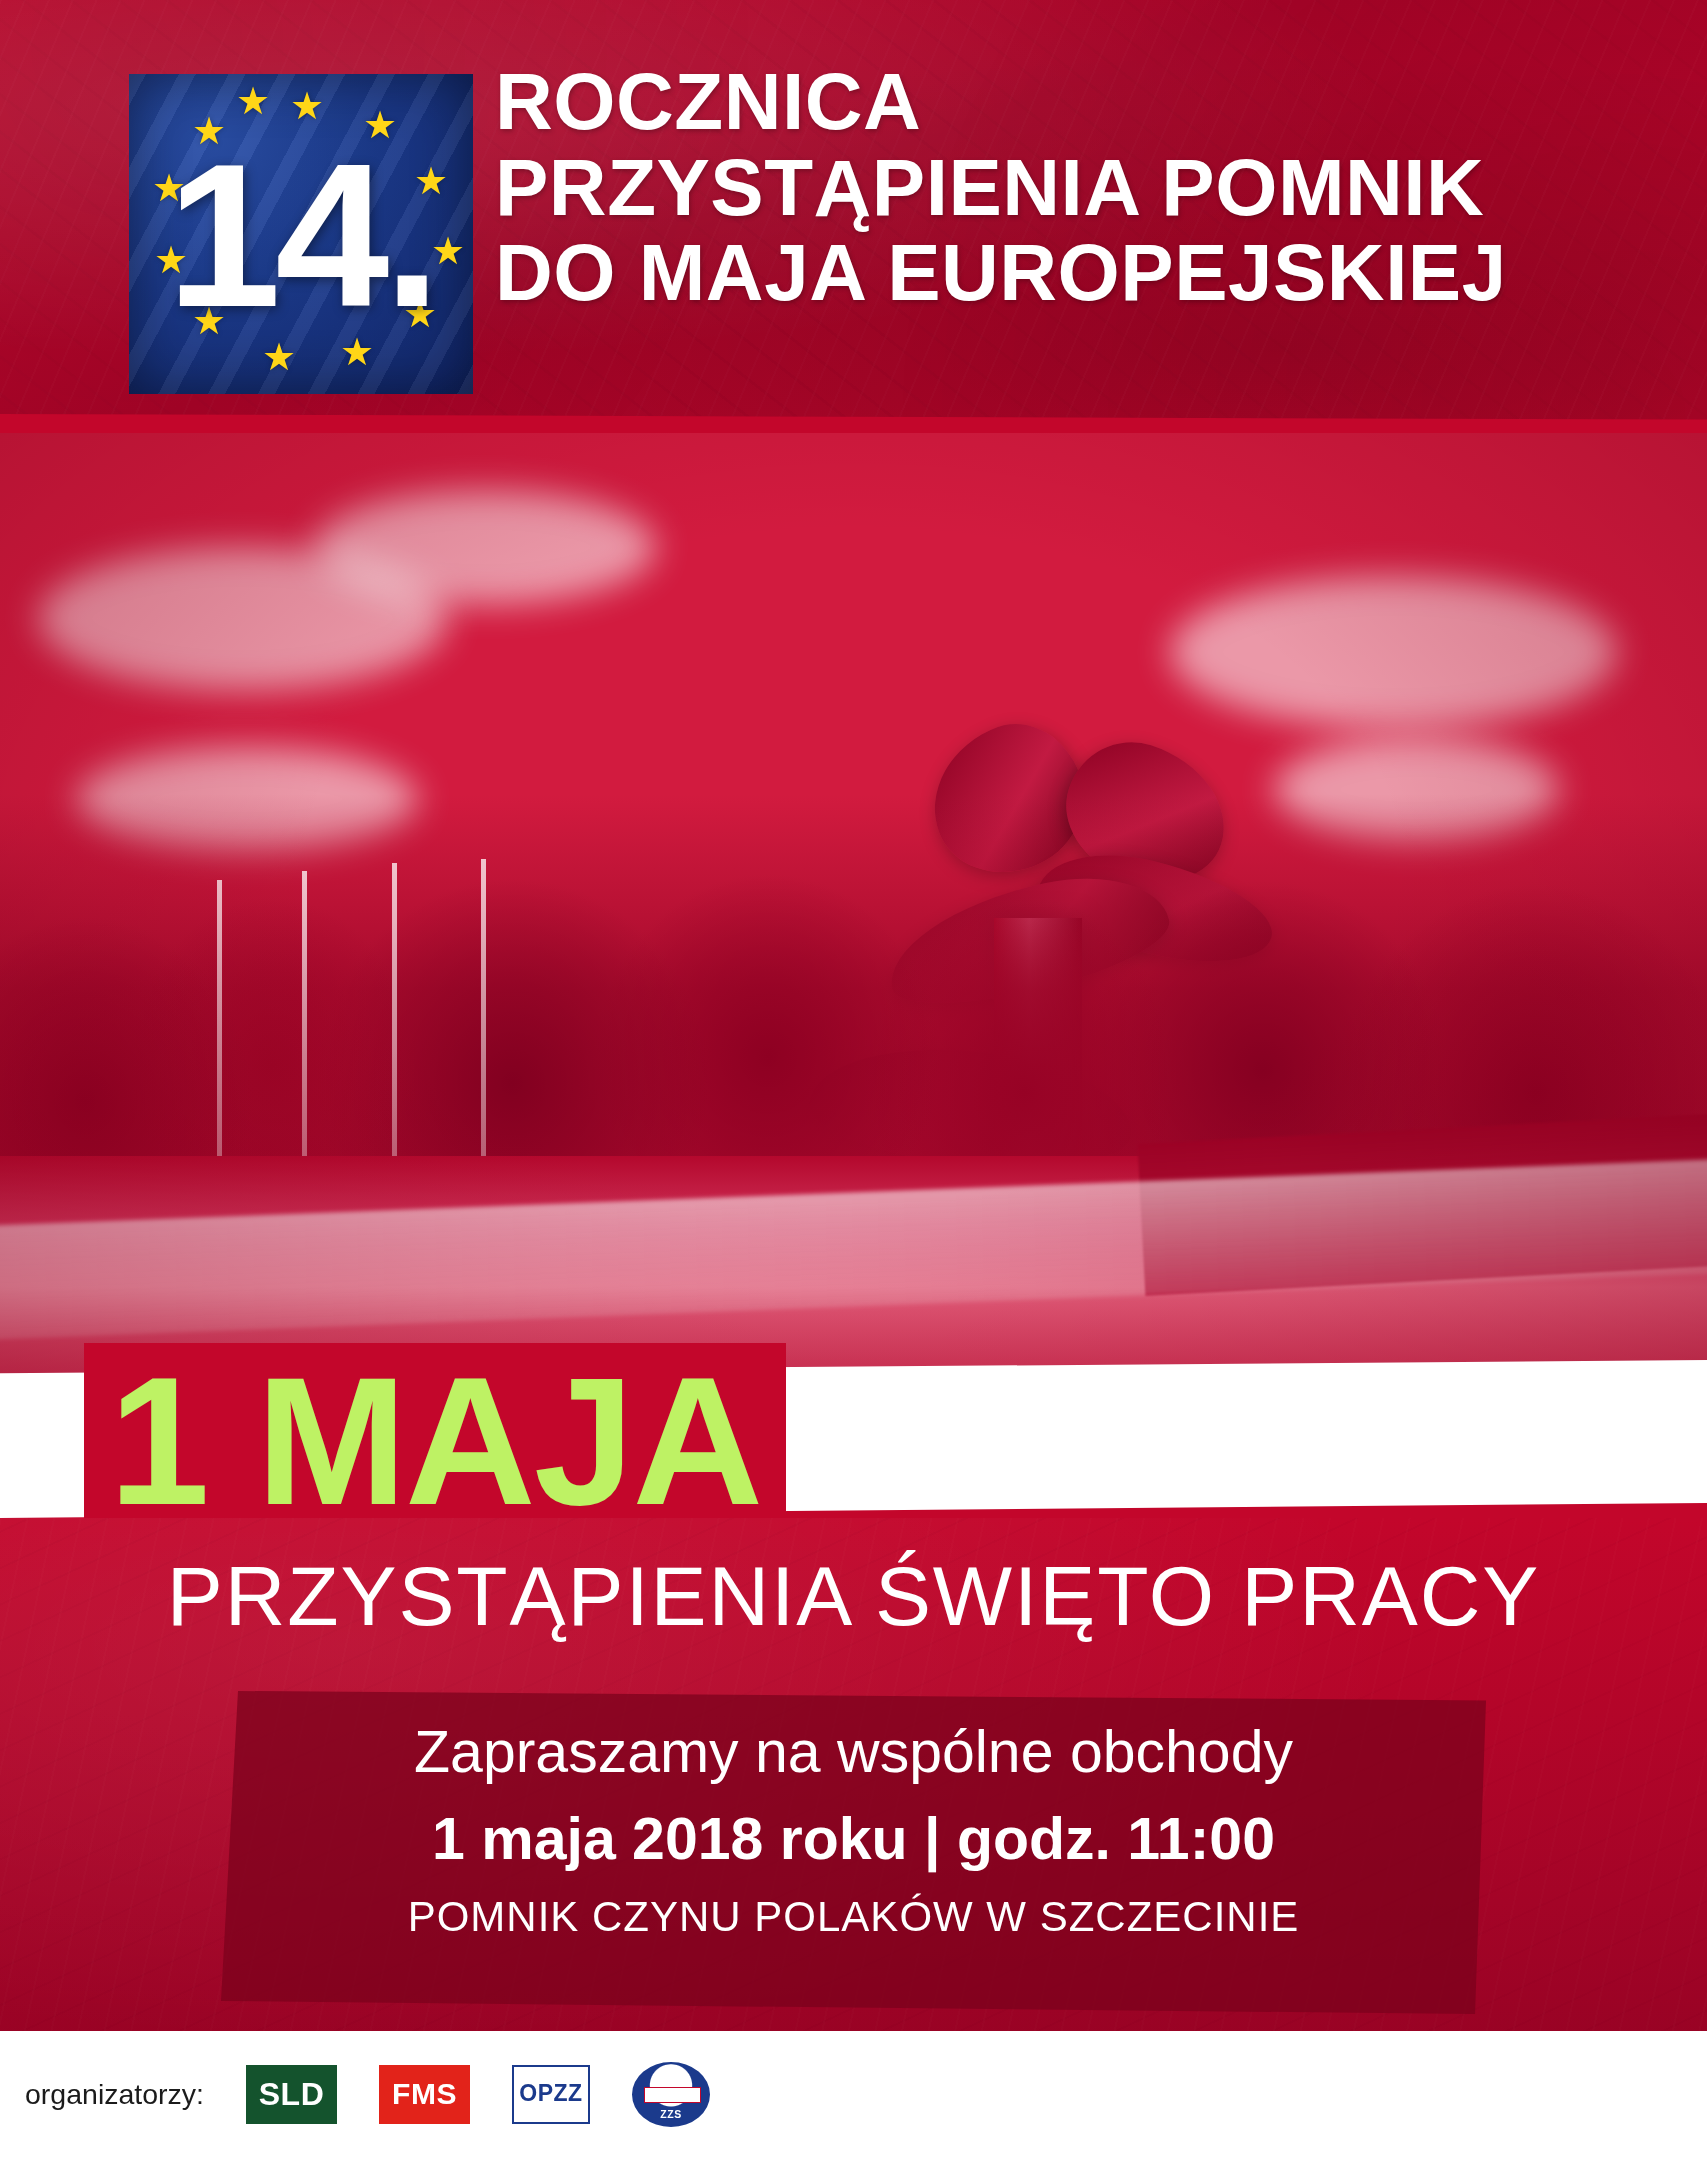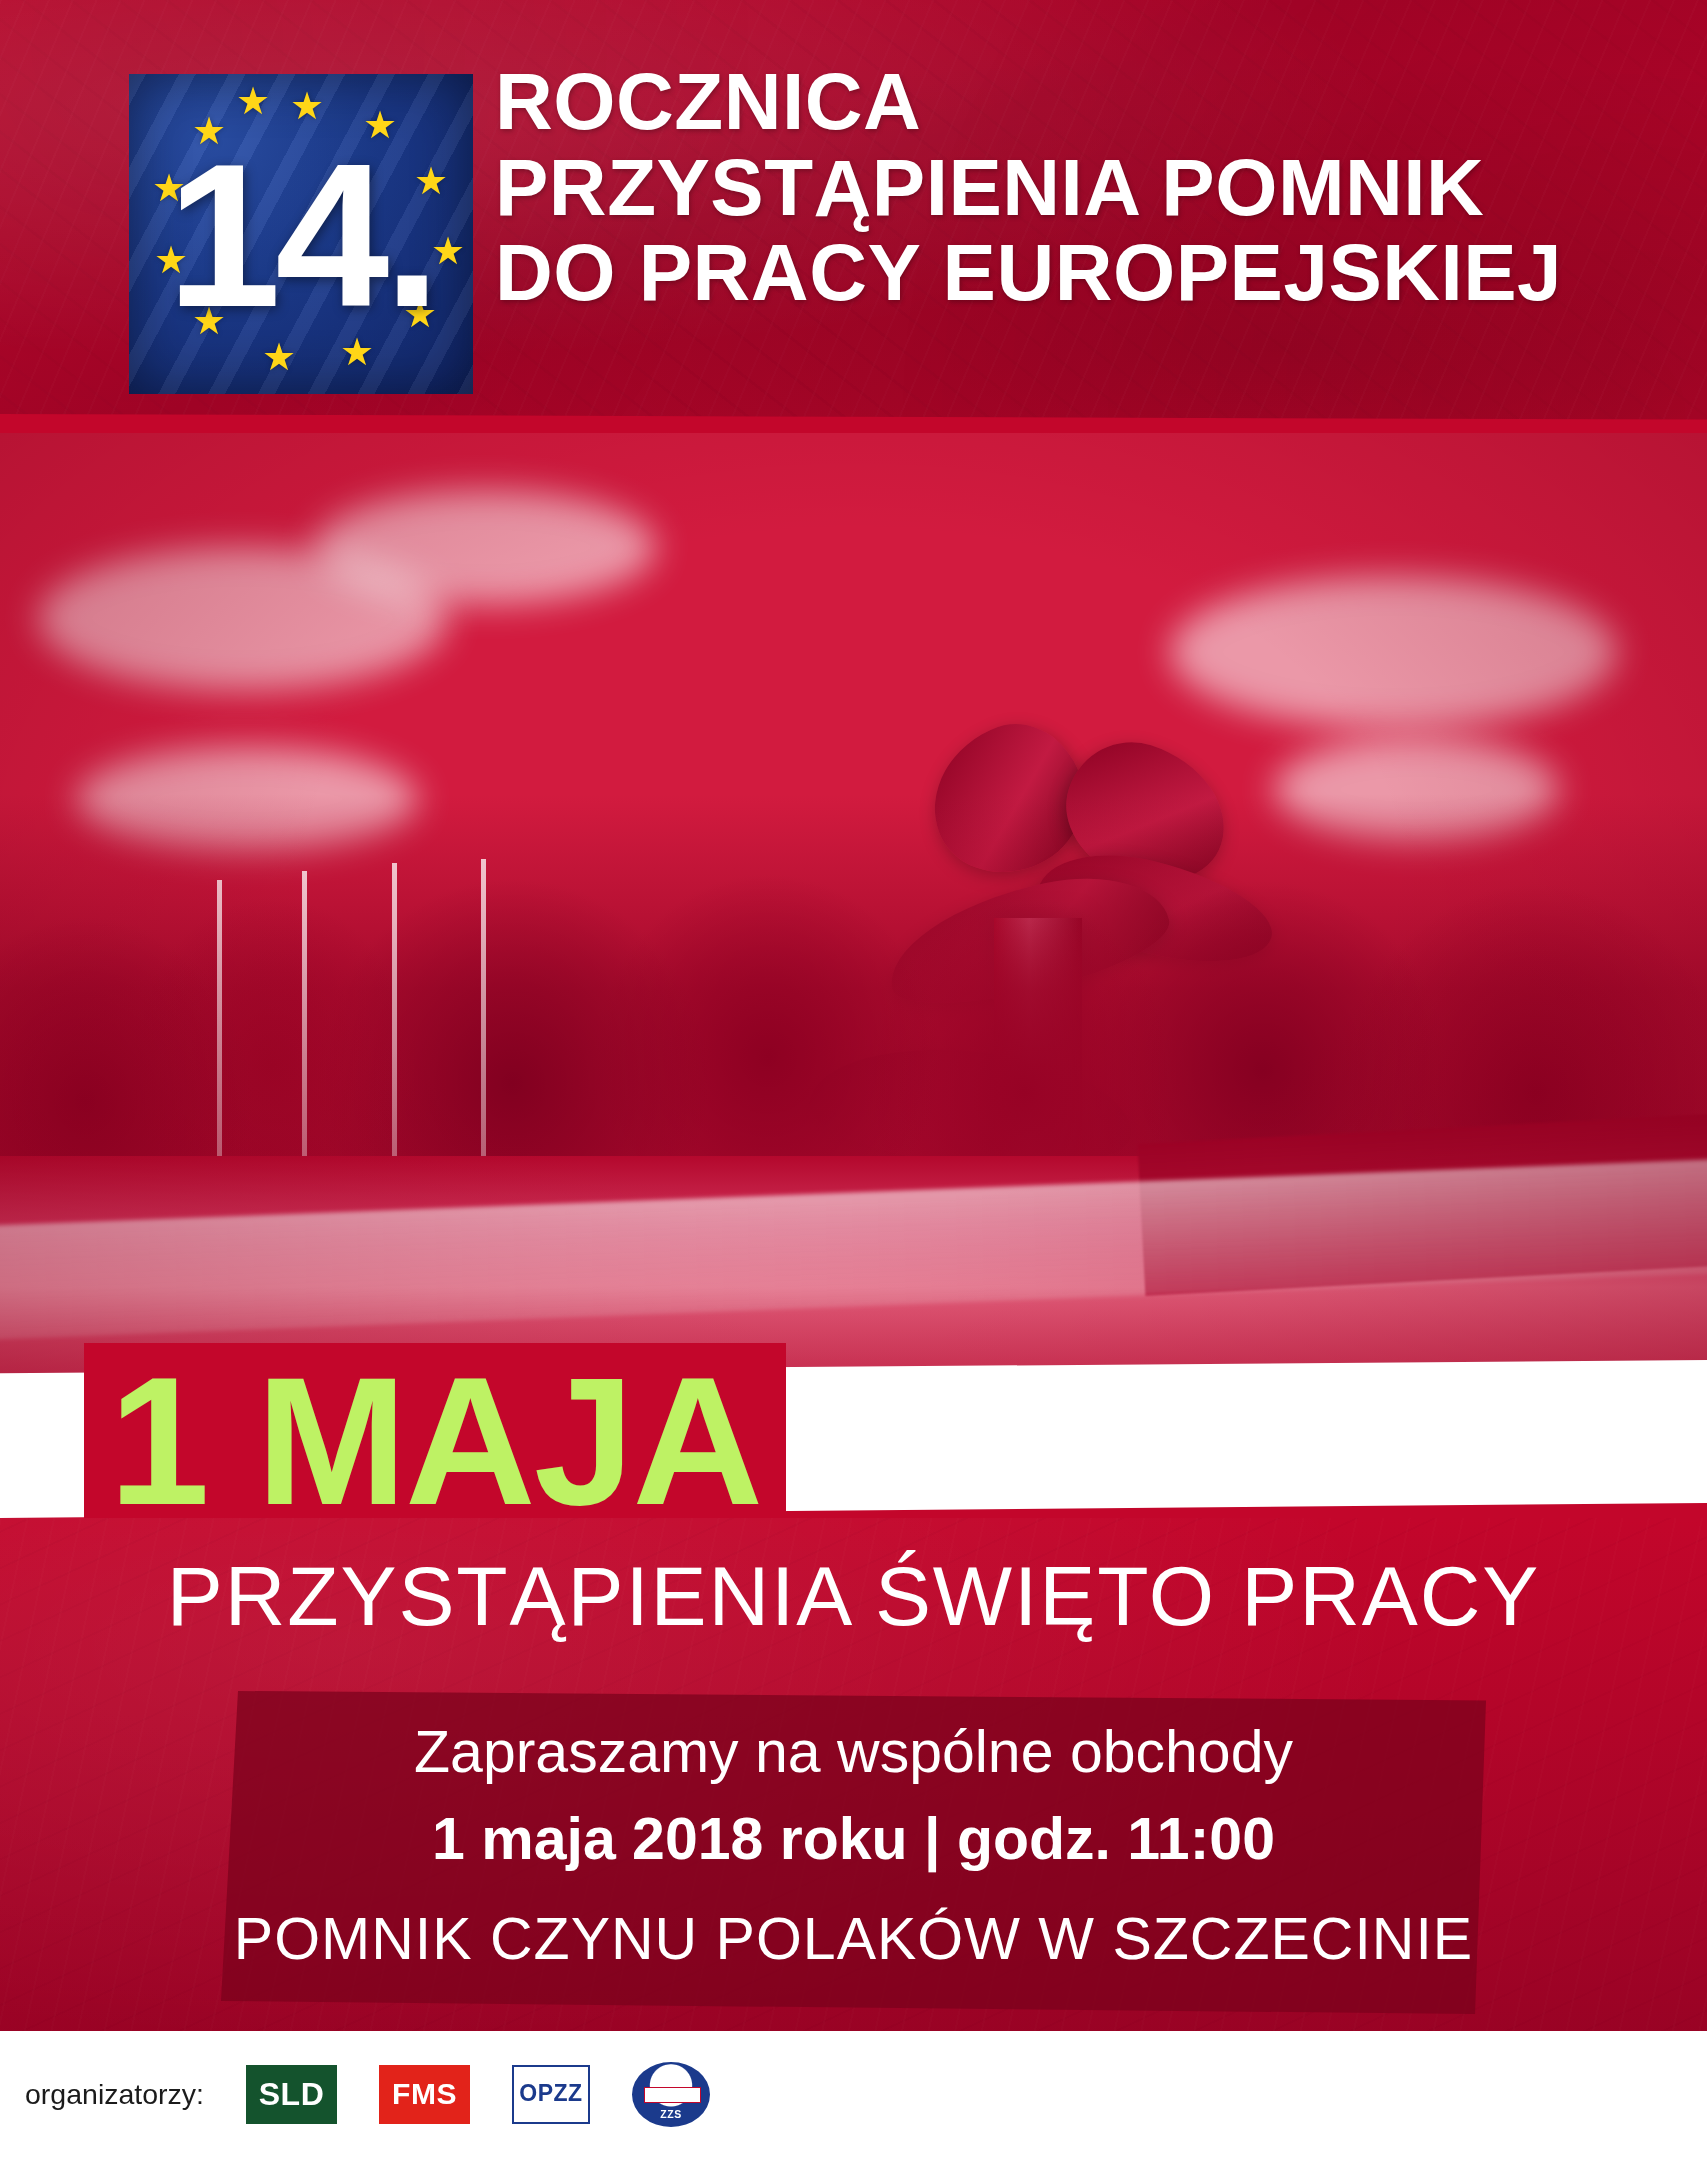--- a/index.html
+++ b/index.html
@@ -253,21 +253,21 @@
   .info-lines{
     position:absolute;
     left:0; top:1712px;
     width:1707px;
     text-align:center;
     color:#ffffff;
     line-height:1.38;
   }
   .info-lines .il1{font-size:59px;font-weight:normal;}
   .info-lines .il2{font-size:59px;font-weight:bold;margin-top:5.7px;}
-  .info-lines .il3{font-size:59px;font-weight:normal;letter-spacing:1px;margin-top:18px;}
+  .info-lines .il3{font-size:42px;font-weight:normal;letter-spacing:1px;margin-top:7px;}
 
   
   .organizers{
     position:absolute;
     left:0; bottom:0;
     width:1707px; height:126px;
     background:#ffffff;
     display:flex;
     align-items:center;
     gap:42px;
@@ -332,21 +332,21 @@
         <span class="star" style="left:23px;  top:95px;">★</span>
         <span class="star" style="left:63px;  top:38px;">★</span>
         <span class="star" style="left:107px; top:7.6px;">★</span>
       </div>
       <div class="eu-num">14.</div>
     </div>
 
     <div class="banner-text">
       <div class="l1">ROCZNICA</div>
       <div class="l2">PRZYSTĄPIENIA POMNIK</div>
-      <div class="l3">DO PRACY EUROPEJSKIEJ</div>
+      <div class="l3">DO MAJA EUROPEJSKIEJ</div>
     </div>
     <div class="banner-bottom-edge"></div>
   </div>
 
   <div class="photo">
     <div class="sky"></div>
 
     <div class="cloud" style="left:38px;  top:114px; width:409px; height:143px;"></div>
     <div class="cloud" style="left:314px; top:57px;  width:342px; height:114px;"></div>
     <div class="cloud" style="left:1170px;top:143px; width:447px; height:152px;"></div>

